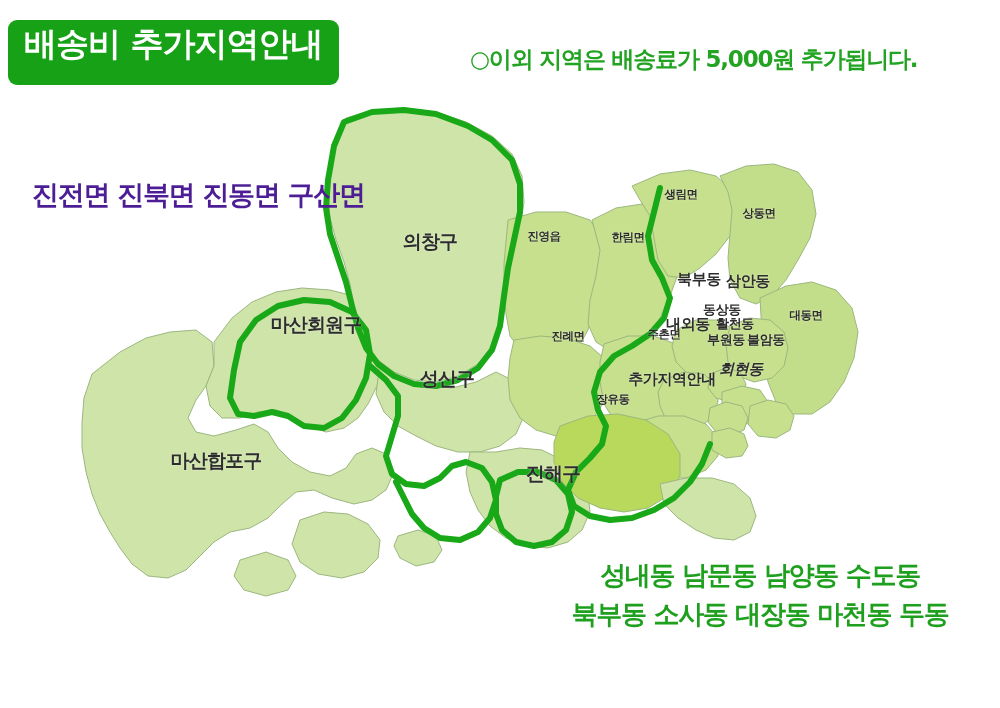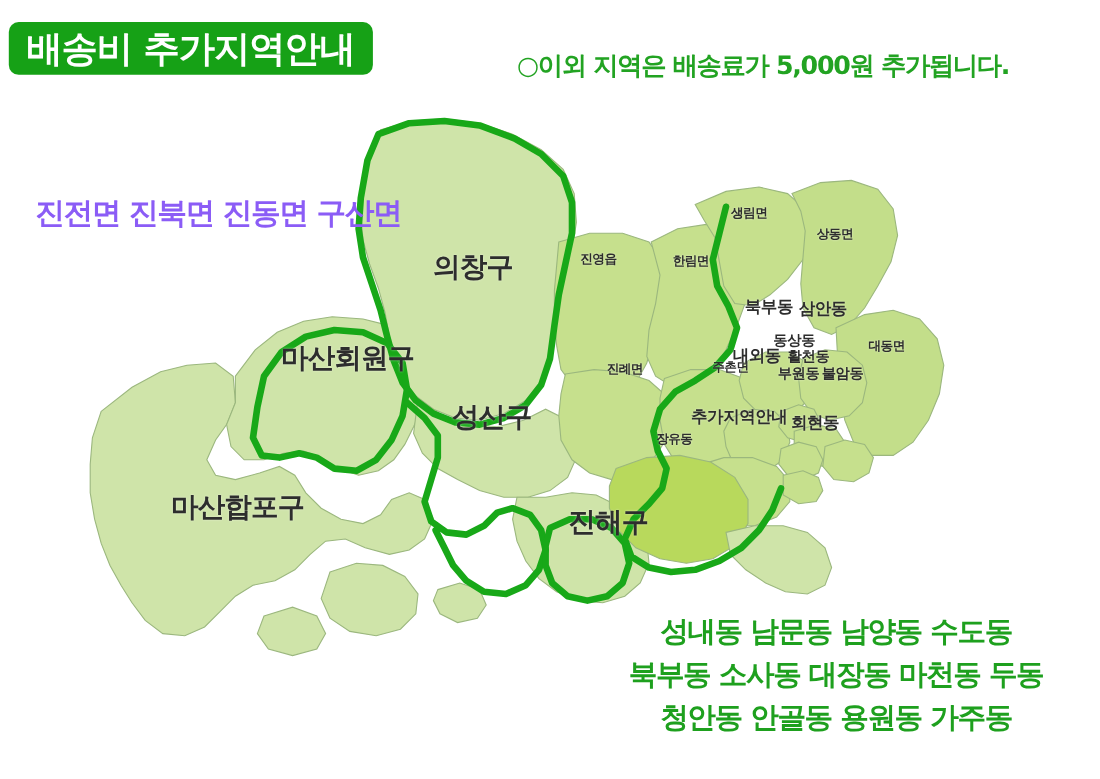--- a/index.html
+++ b/index.html
@@ -15,21 +15,21 @@
     overflow: hidden;
     font-family: "DejaVu Sans", "Liberation Sans", sans-serif;
     background: #ffffff;
   }
 
   
   #title-badge {
     position: absolute;
     left: 8px;
     top: 20px;
-    padding: 6px 16px 5px 16px;
+    padding: 6px 16px 22px 16px;
     background: #16a116;
     border-radius: 9px;
     color: #ffffff;
     font-size: 33px;
     font-weight: bold;
     letter-spacing: -1px;
     line-height: 1.12;
     white-space: nowrap;
   }
 
@@ -42,21 +42,21 @@
     font-weight: bold;
     letter-spacing: -1.2px;
     white-space: nowrap;
   }
 
   
   #note-left {
     position: absolute;
     left: 32px;
     top: 176px;
-    color: #8b5cf6;
+    color: #4c1d95;
     font-size: 27px;
     font-weight: bold;
     letter-spacing: -1.3px;
     line-height: 1.42;
     white-space: nowrap;
   }
 
   #note-bottom {
     position: absolute;
     left: 560px;
@@ -85,21 +85,21 @@
   
   .map-label {
     position: absolute;
     color: #2d2d2d;
     font-weight: bold;
     letter-spacing: -0.8px;
     white-space: nowrap;
     transform: translate(-50%, -50%);
     text-shadow: 0 0 2px rgba(255,255,255,0.55);
   }
-  .map-label.size-gu   { font-size: 25px; }
+  .map-label.size-gu   { font-size: 19px; }
   .map-label.size-myeon{ font-size: 11.5px; letter-spacing: -0.5px; }
   .map-label.size-dong { font-size: 15px; letter-spacing: -0.4px; }
   .map-label.size-tiny { font-size: 13px; letter-spacing: -0.3px; }
 </style>
 </head>
 <body>
 
 <div id="title-badge">배송비 추가지역안내</div>
 
 <div id="header-note">○이외 지역은 배송료가 5,000원 추가됩니다.</div>
@@ -250,27 +250,26 @@
       <div class="map-label size-myeon" style="left: 568px; top: 233px; margin-top: 23px;">진례면</div>
       <div class="map-label size-myeon" style="left: 664px; top: 234px; margin-top: 20px;">주촌면</div>
       <div class="map-label size-myeon" style="left: 613px; top: 319px;">장유동</div>
       <div class="map-label size-dong" style="left: 699px; top: 199px;">북부동</div>
       <div class="map-label size-dong" style="left: 748px; top: 201px;">삼안동</div>
       <div class="map-label size-dong" style="left: 688px; top: 244px;">내외동</div>
       <div class="map-label size-tiny" style="left: 722px; top: 230px;">동상동</div>
       <div class="map-label size-tiny" style="left: 735px; top: 244px;">활천동</div>
       <div class="map-label size-tiny" style="left: 726px; top: 260px;">부원동</div>
       <div class="map-label size-tiny" style="left: 766px; top: 260px;">불암동</div>
-      <div class="map-label size-dong" style="left: 741px; top: 305px;">회현동</div>
+      <div class="map-label size-dong" style="left: 741px; top: 289px; font-style: italic;">회현동</div>
       <div class="map-label size-dong" style="left: 672px; top: 299px;">추가지역안내</div>
     </div>
 </div>
 
 <div id="note-left">
   <span class="note-line">진전면 진북면</span>
   <span class="note-line">진동면 구산면</span>
 </div>
 
 <div id="note-bottom">
   <span class="note-line">성내동 남문동 남양동 수도동</span>
   <span class="note-line">북부동 소사동 대장동 마천동 두동</span>
-  <span class="note-line">청안동 안골동 용원동 가주동</span>
 </div>
 
 </body></html>

